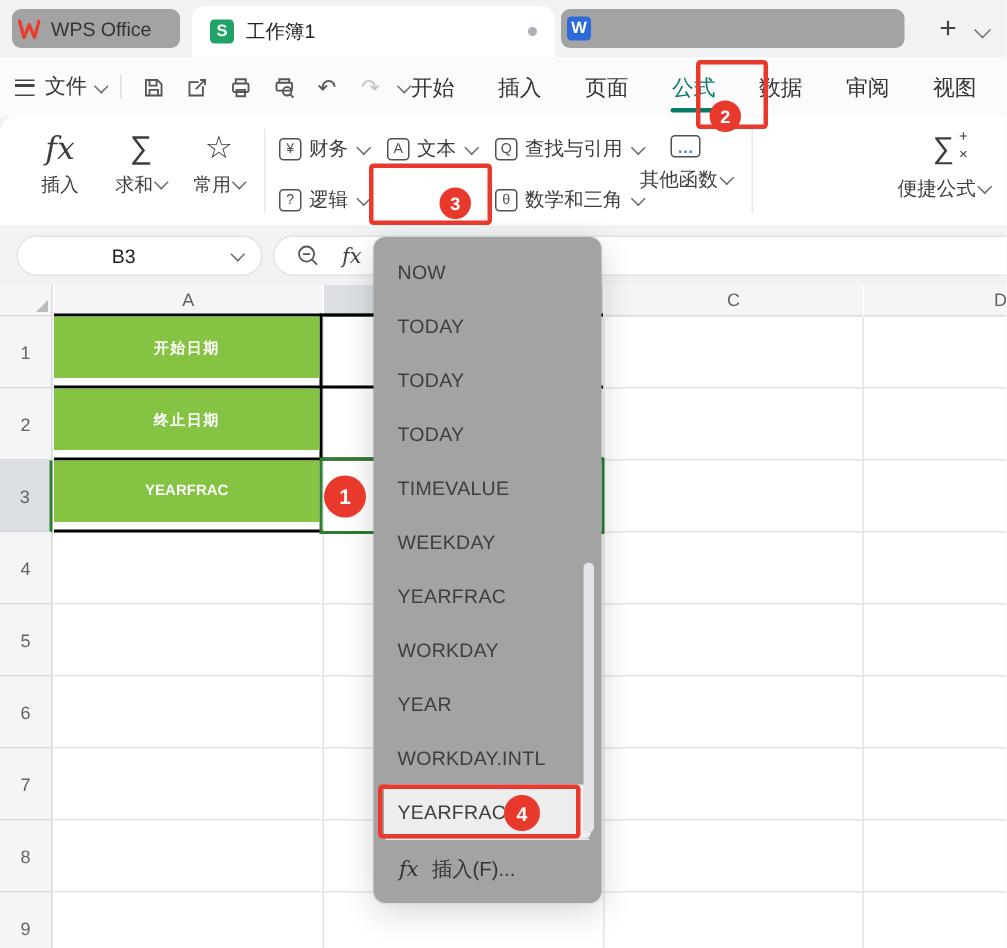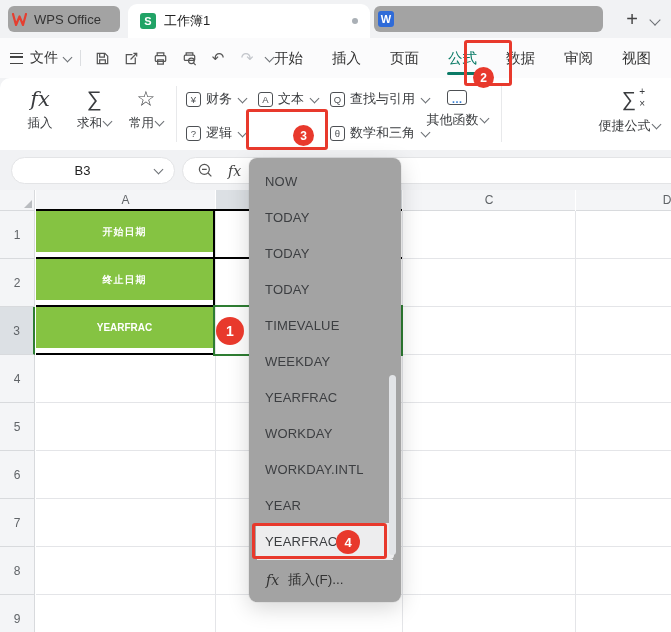--- a/index.html
+++ b/index.html
@@ -287,22 +287,22 @@
 
 <div class="dd">
   <div class="item">NOW</div>
   <div class="item">TODAY</div>
   <div class="item">TODAY</div>
   <div class="item">TODAY</div>
   <div class="item">TIMEVALUE</div>
   <div class="item">WEEKDAY</div>
   <div class="item">YEARFRAC</div>
   <div class="item">WORKDAY</div>
+  <div class="item">YEAR</div>
   <div class="item">WORKDAY.INTL</div>
-  <div class="item">YEAR</div>
   <div class="item hl">YEARFRAC</div>
   <div class="ddsep"></div>
   <div class="ins">
     <span class="fxg">fx</span>
     <span>插入(F)...</span>
   </div>
   <div class="sbar"></div>
 </div>
 
 <div class="rbox" style="left:464px;top:40px;width:48px;height:46px;"></div>

